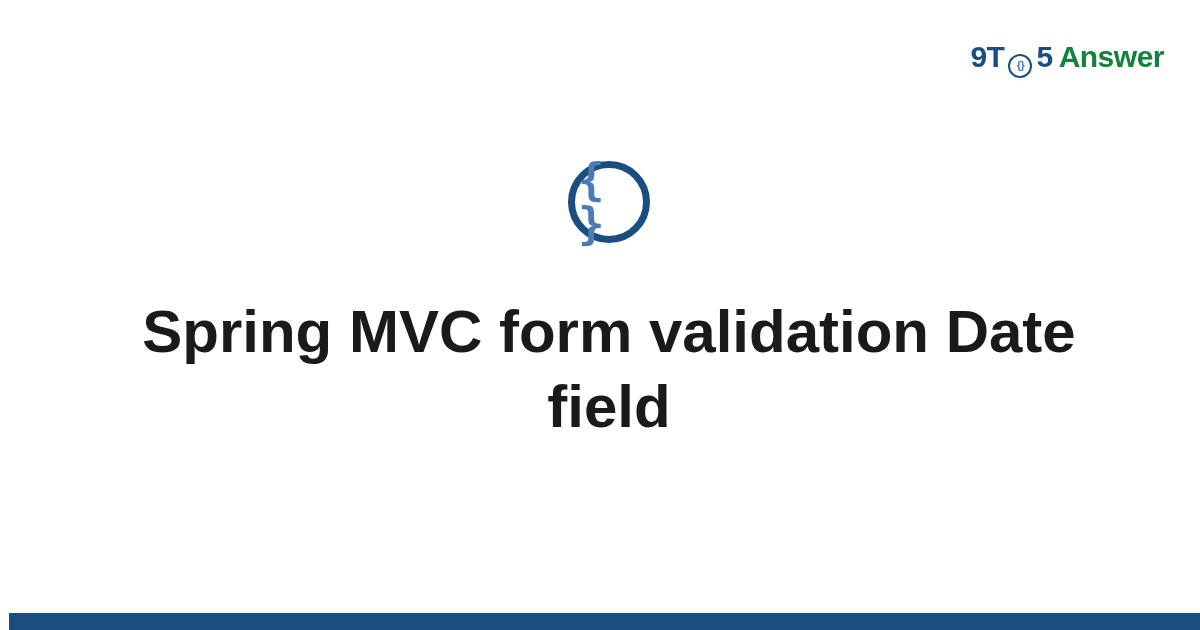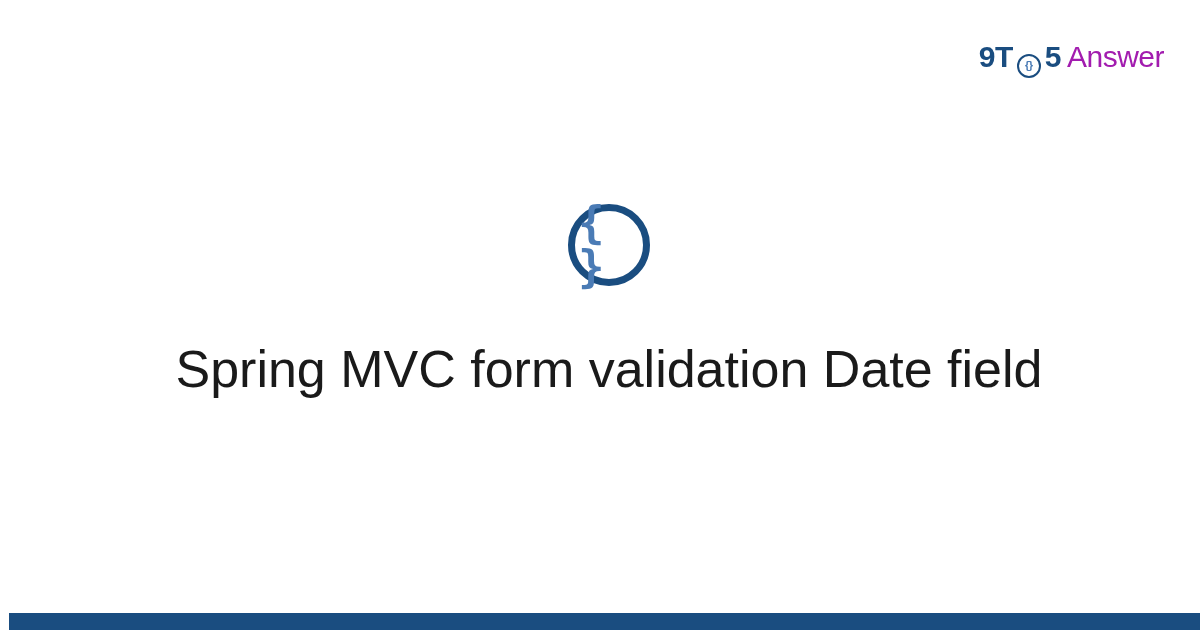--- a/index.html
+++ b/index.html
@@ -43,22 +43,22 @@
     .brand-o-inner {
       font-size: 11px;
       color: #4a7bb5;
       font-weight: 700;
       line-height: 1;
     }
     .brand-5 {
       color: #1a4d80;
     }
     .brand-answer {
-      color: #a21caf;
-      font-weight: 400;
+      color: #15803d;
+      font-weight: 700;
       text-align: right;
     }
     .content {
       position: absolute;
       top: 0;
       left: 0;
       width: 100%;
       height: 100%;
       display: flex;
       flex-direction: column;
@@ -79,22 +79,22 @@
     }
     .icon-braces {
       font-size: 44px;
       font-weight: 700;
       color: #4a7bb5;
       letter-spacing: -2px;
       line-height: 1;
       font-family: "Consolas", "Monaco", monospace;
     }
     .title {
-      font-size: 52px;
-      font-weight: 400;
+      font-size: 60px;
+      font-weight: 700;
       color: #1a1a1a;
       text-align: center;
       line-height: 1.25;
       max-width: 1000px;
     }
     .footer-bar {
       position: absolute;
       bottom: 0;
       left: 0;
       width: 100%;

